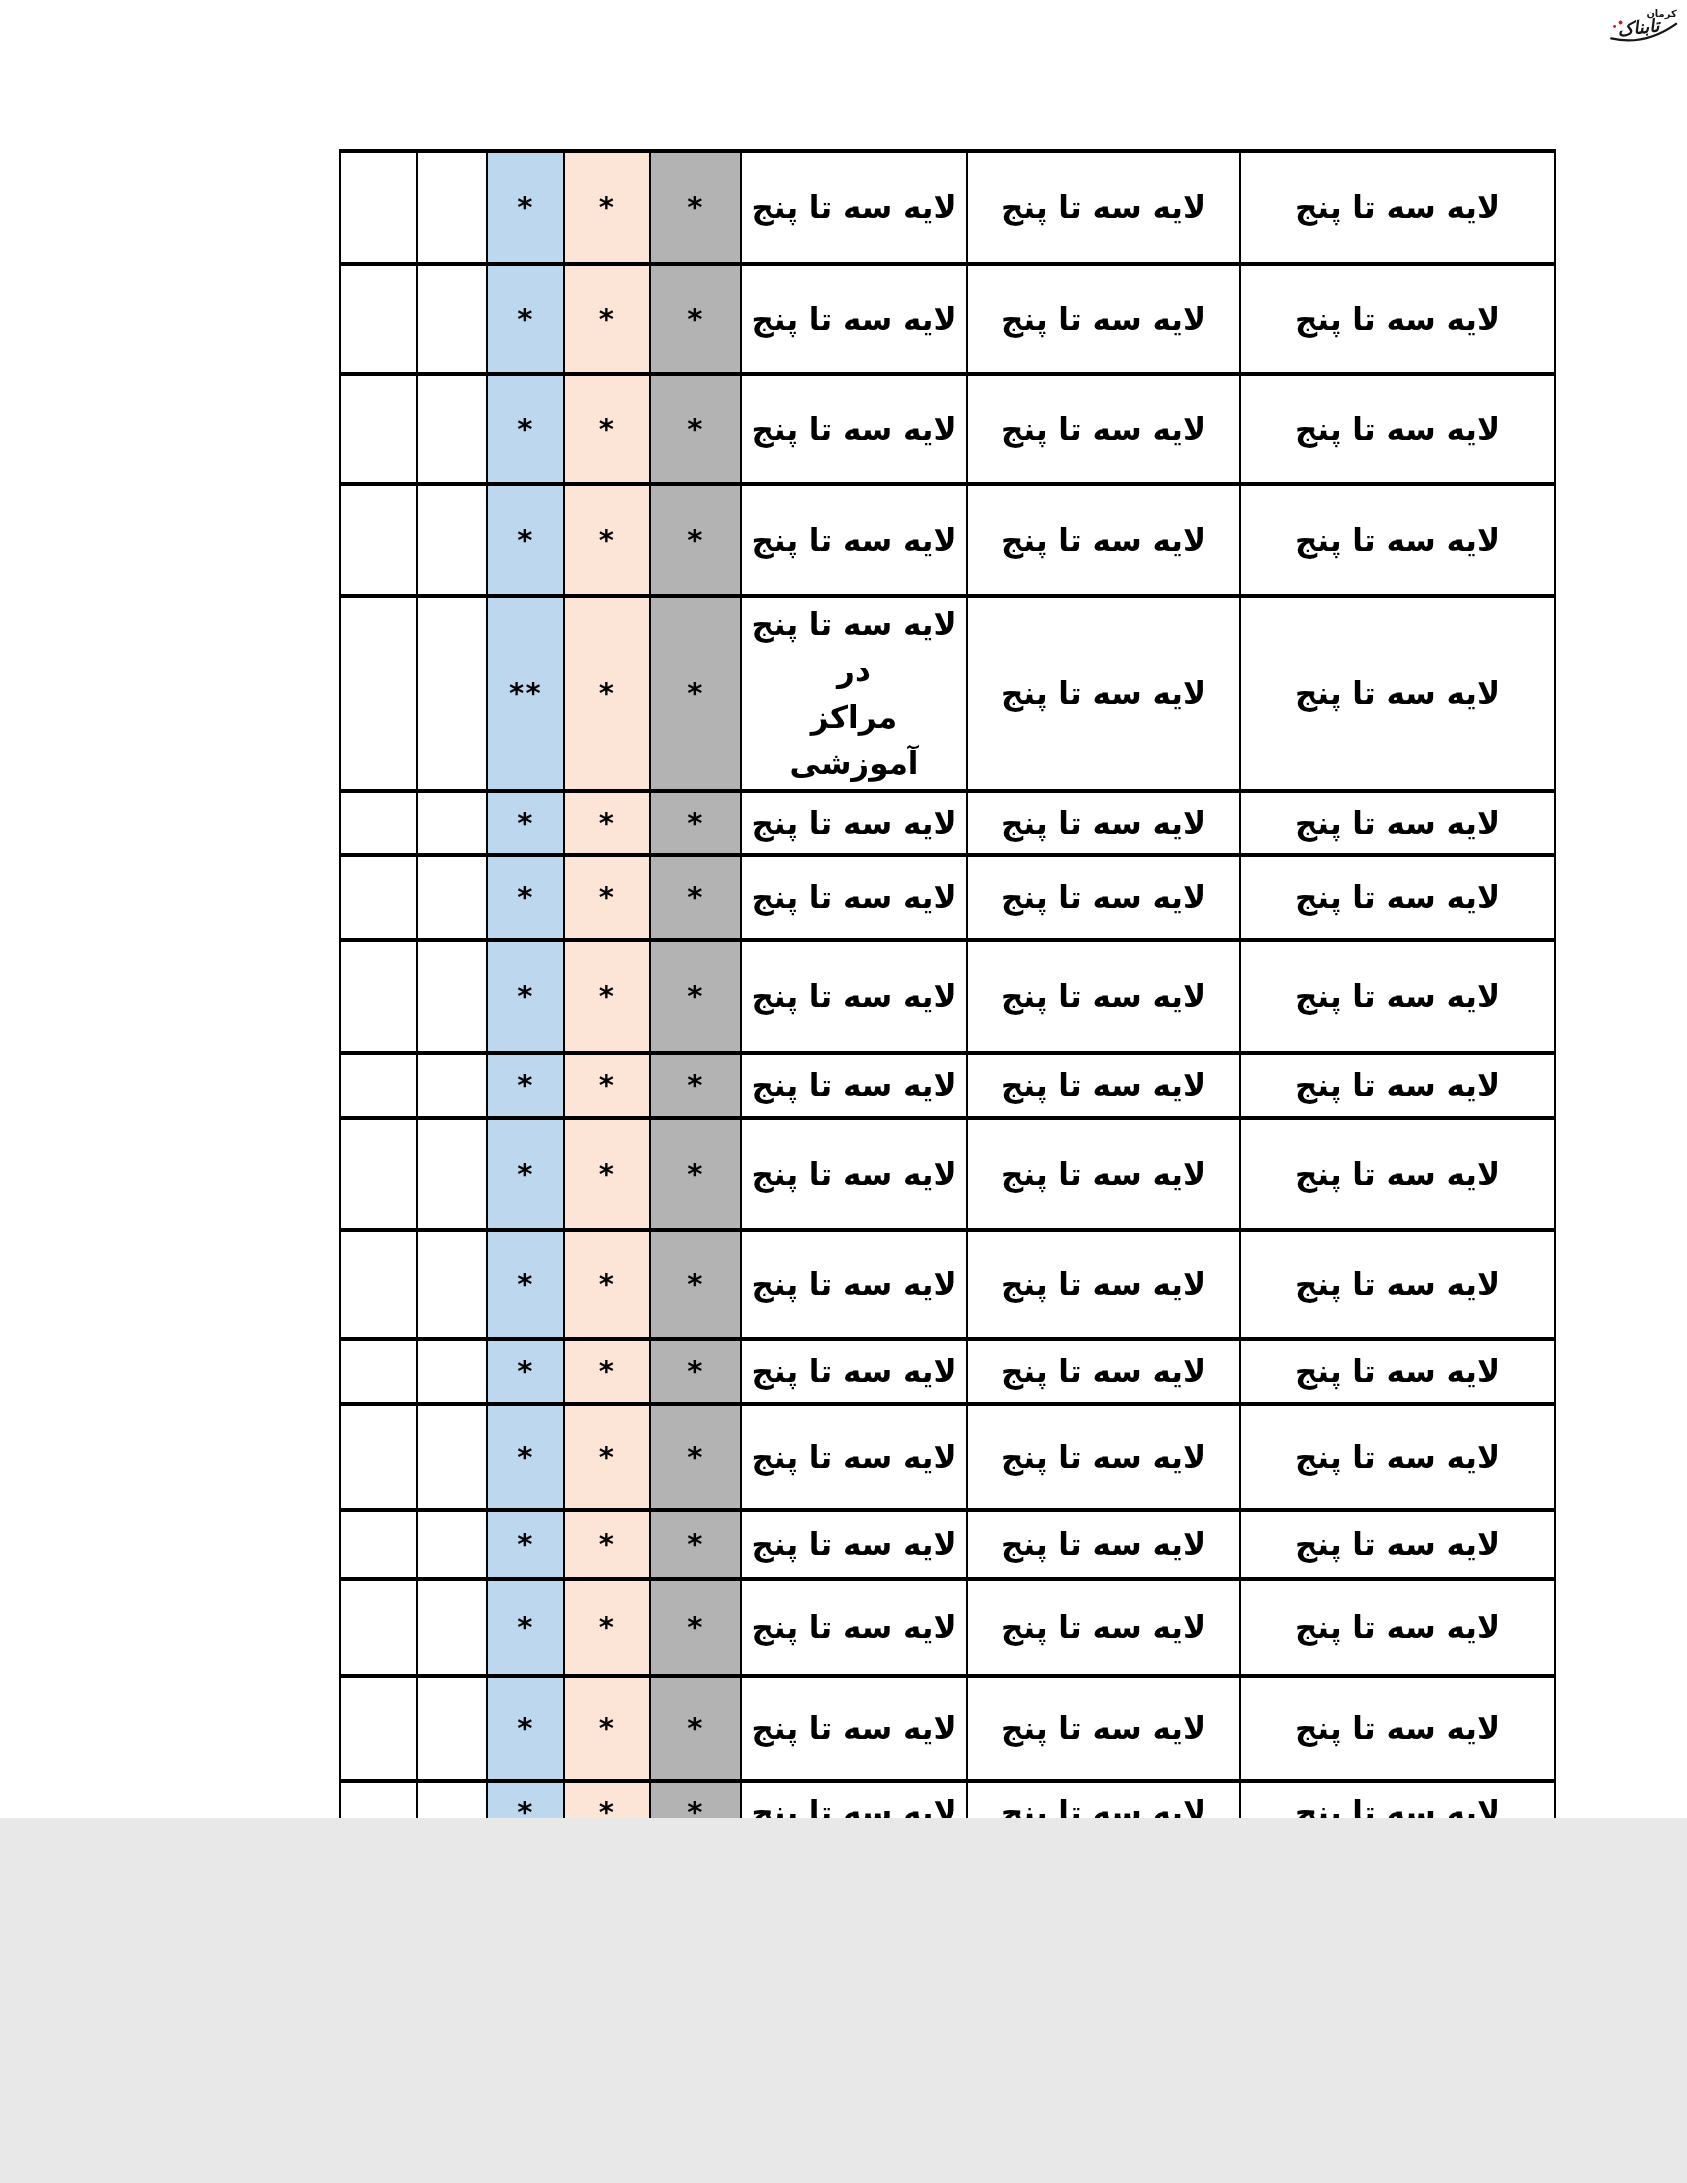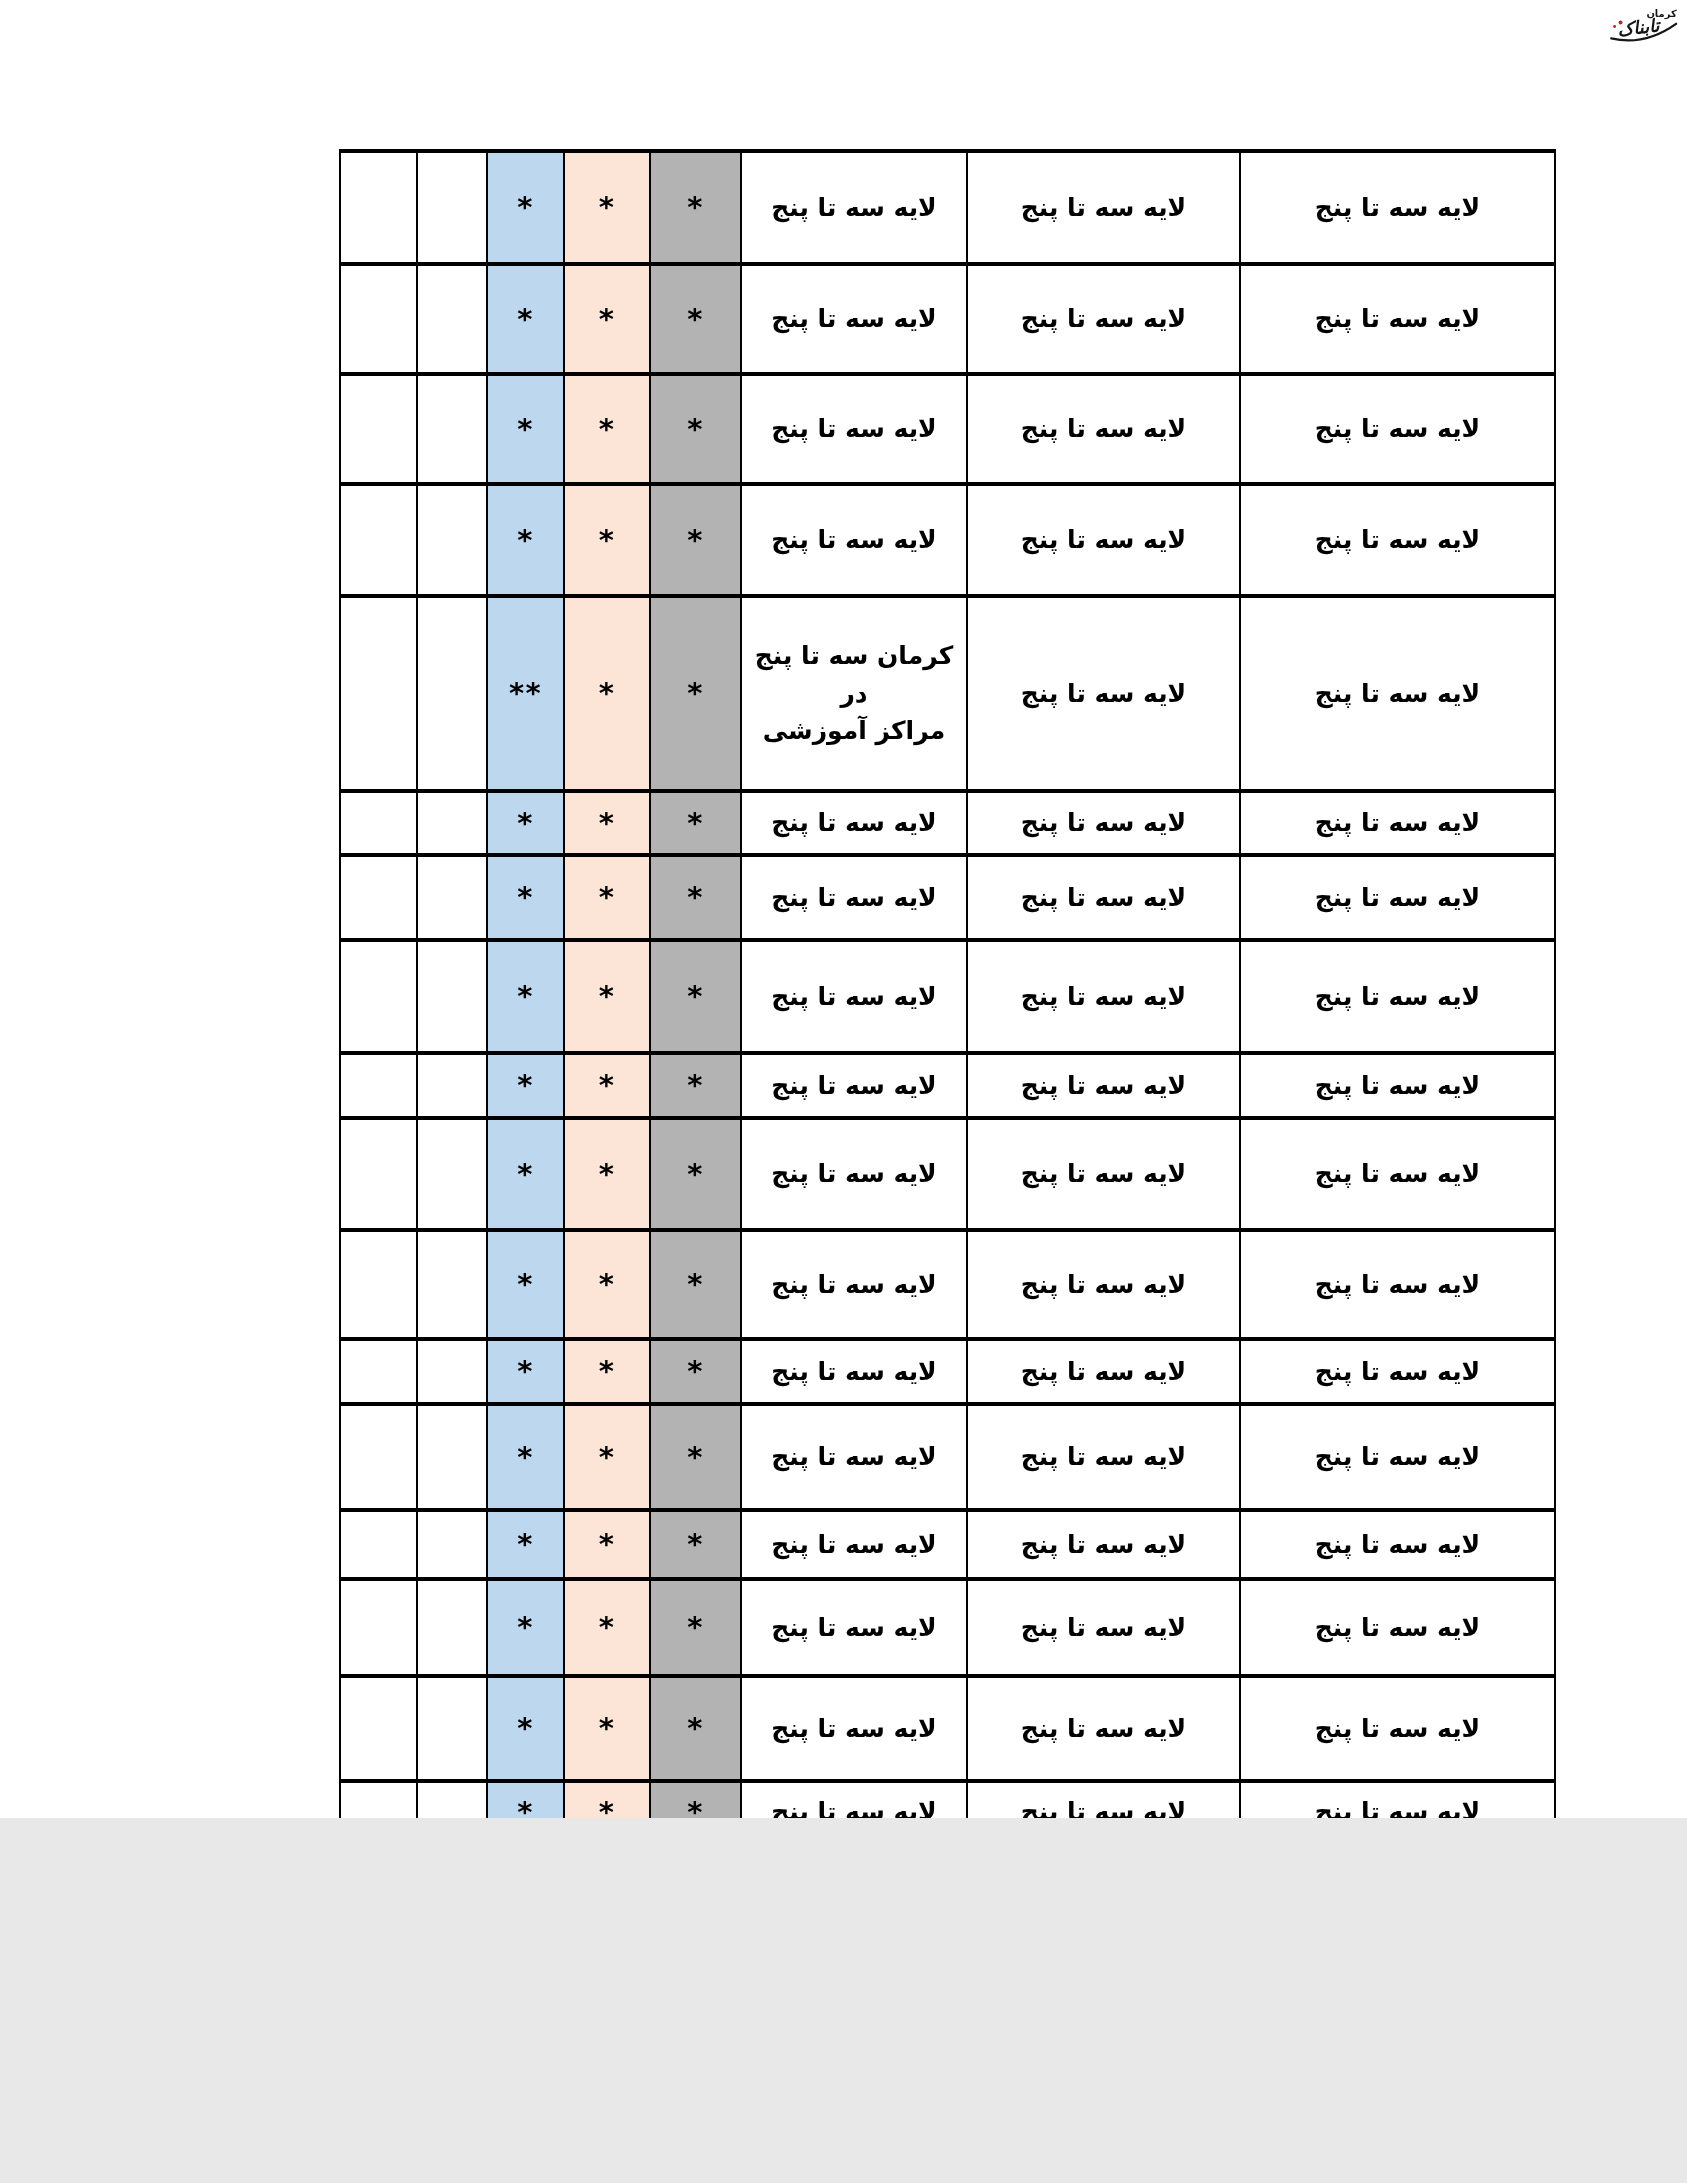--- a/index.html
+++ b/index.html
@@ -35,21 +35,21 @@
     border: 2.6px solid #000000;
     border-top-width: 4.6px;
     border-bottom-width: 4.6px;
     text-align: center;
     vertical-align: middle;
     padding: 0 4px;
     color: #000000;
     overflow: hidden;
   }
   .doc-table td.text {
-    font-size: 25px;
+    font-size: 31px;
     font-weight: bold;
     line-height: 1.5;
     white-space: pre-line;
   }
   .doc-table td.mark {
     font-size: 29px;
     font-weight: bold;
     letter-spacing: 1.3px;
     line-height: 1;
   }
@@ -118,21 +118,21 @@
           <td class="cell text" dir="rtl" style="background-color: rgb(255, 255, 255);">لایه سه تا پنج</td>
           <td class="cell mark" dir="rtl" style="background-color: rgb(179, 179, 179);">*</td>
           <td class="cell mark" dir="rtl" style="background-color: rgb(252, 228, 214);">*</td>
           <td class="cell mark" dir="rtl" style="background-color: rgb(189, 215, 238);">*</td>
           <td class="cell empty" dir="rtl" style="background-color: rgb(255, 255, 255);"></td>
           <td class="cell empty" dir="rtl" style="background-color: rgb(255, 255, 255);"></td>
         </tr>
         <tr style="height: 195px;">
           <td class="cell text" dir="rtl" style="background-color: rgb(255, 255, 255);">لایه سه تا پنج</td>
           <td class="cell text" dir="rtl" style="background-color: rgb(255, 255, 255);">لایه سه تا پنج</td>
-          <td class="cell text" dir="rtl" style="background-color: rgb(255, 255, 255);">کرمان سه تا پنج در
+          <td class="cell text" dir="rtl" style="background-color: rgb(255, 255, 255);">لایه سه تا پنج در
 مراکز آموزشی</td>
           <td class="cell mark" dir="rtl" style="background-color: rgb(179, 179, 179);">*</td>
           <td class="cell mark" dir="rtl" style="background-color: rgb(252, 228, 214);">*</td>
           <td class="cell mark" dir="rtl" style="background-color: rgb(189, 215, 238);">**</td>
           <td class="cell empty" dir="rtl" style="background-color: rgb(255, 255, 255);"></td>
           <td class="cell empty" dir="rtl" style="background-color: rgb(255, 255, 255);"></td>
         </tr>
         <tr style="height: 64px;">
           <td class="cell text" dir="rtl" style="background-color: rgb(255, 255, 255);">لایه سه تا پنج</td>
           <td class="cell text" dir="rtl" style="background-color: rgb(255, 255, 255);">لایه سه تا پنج</td>

